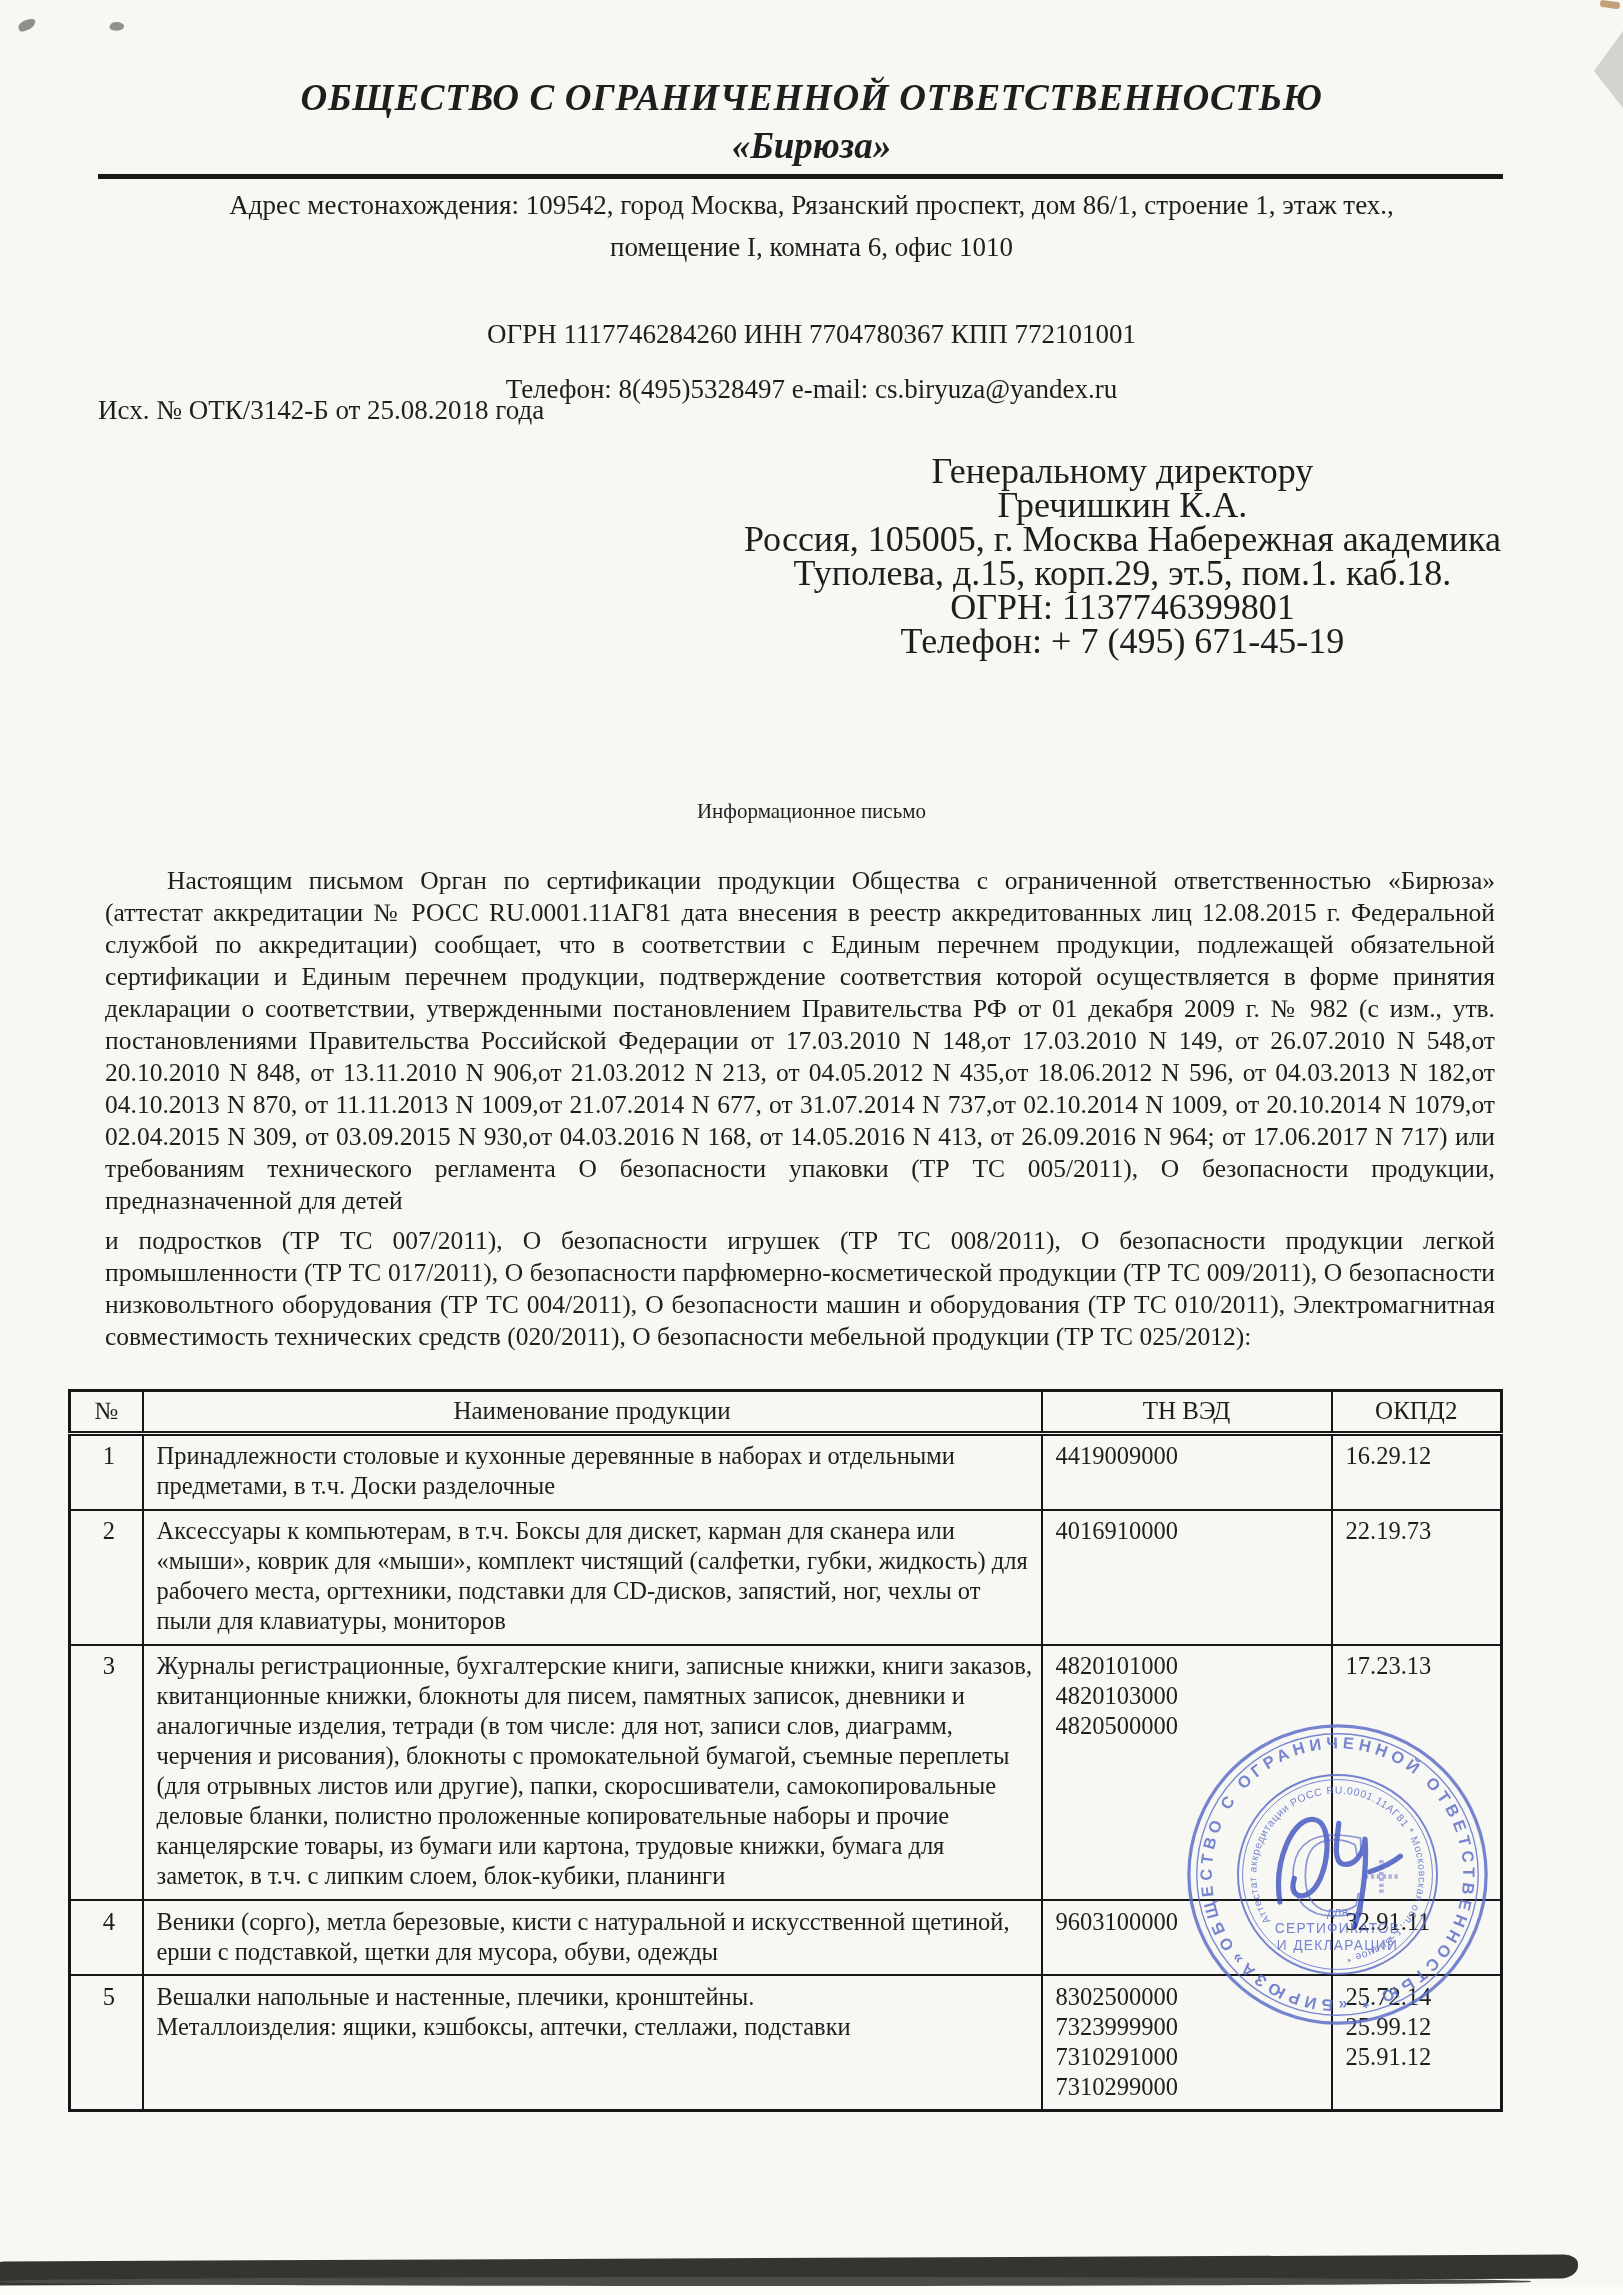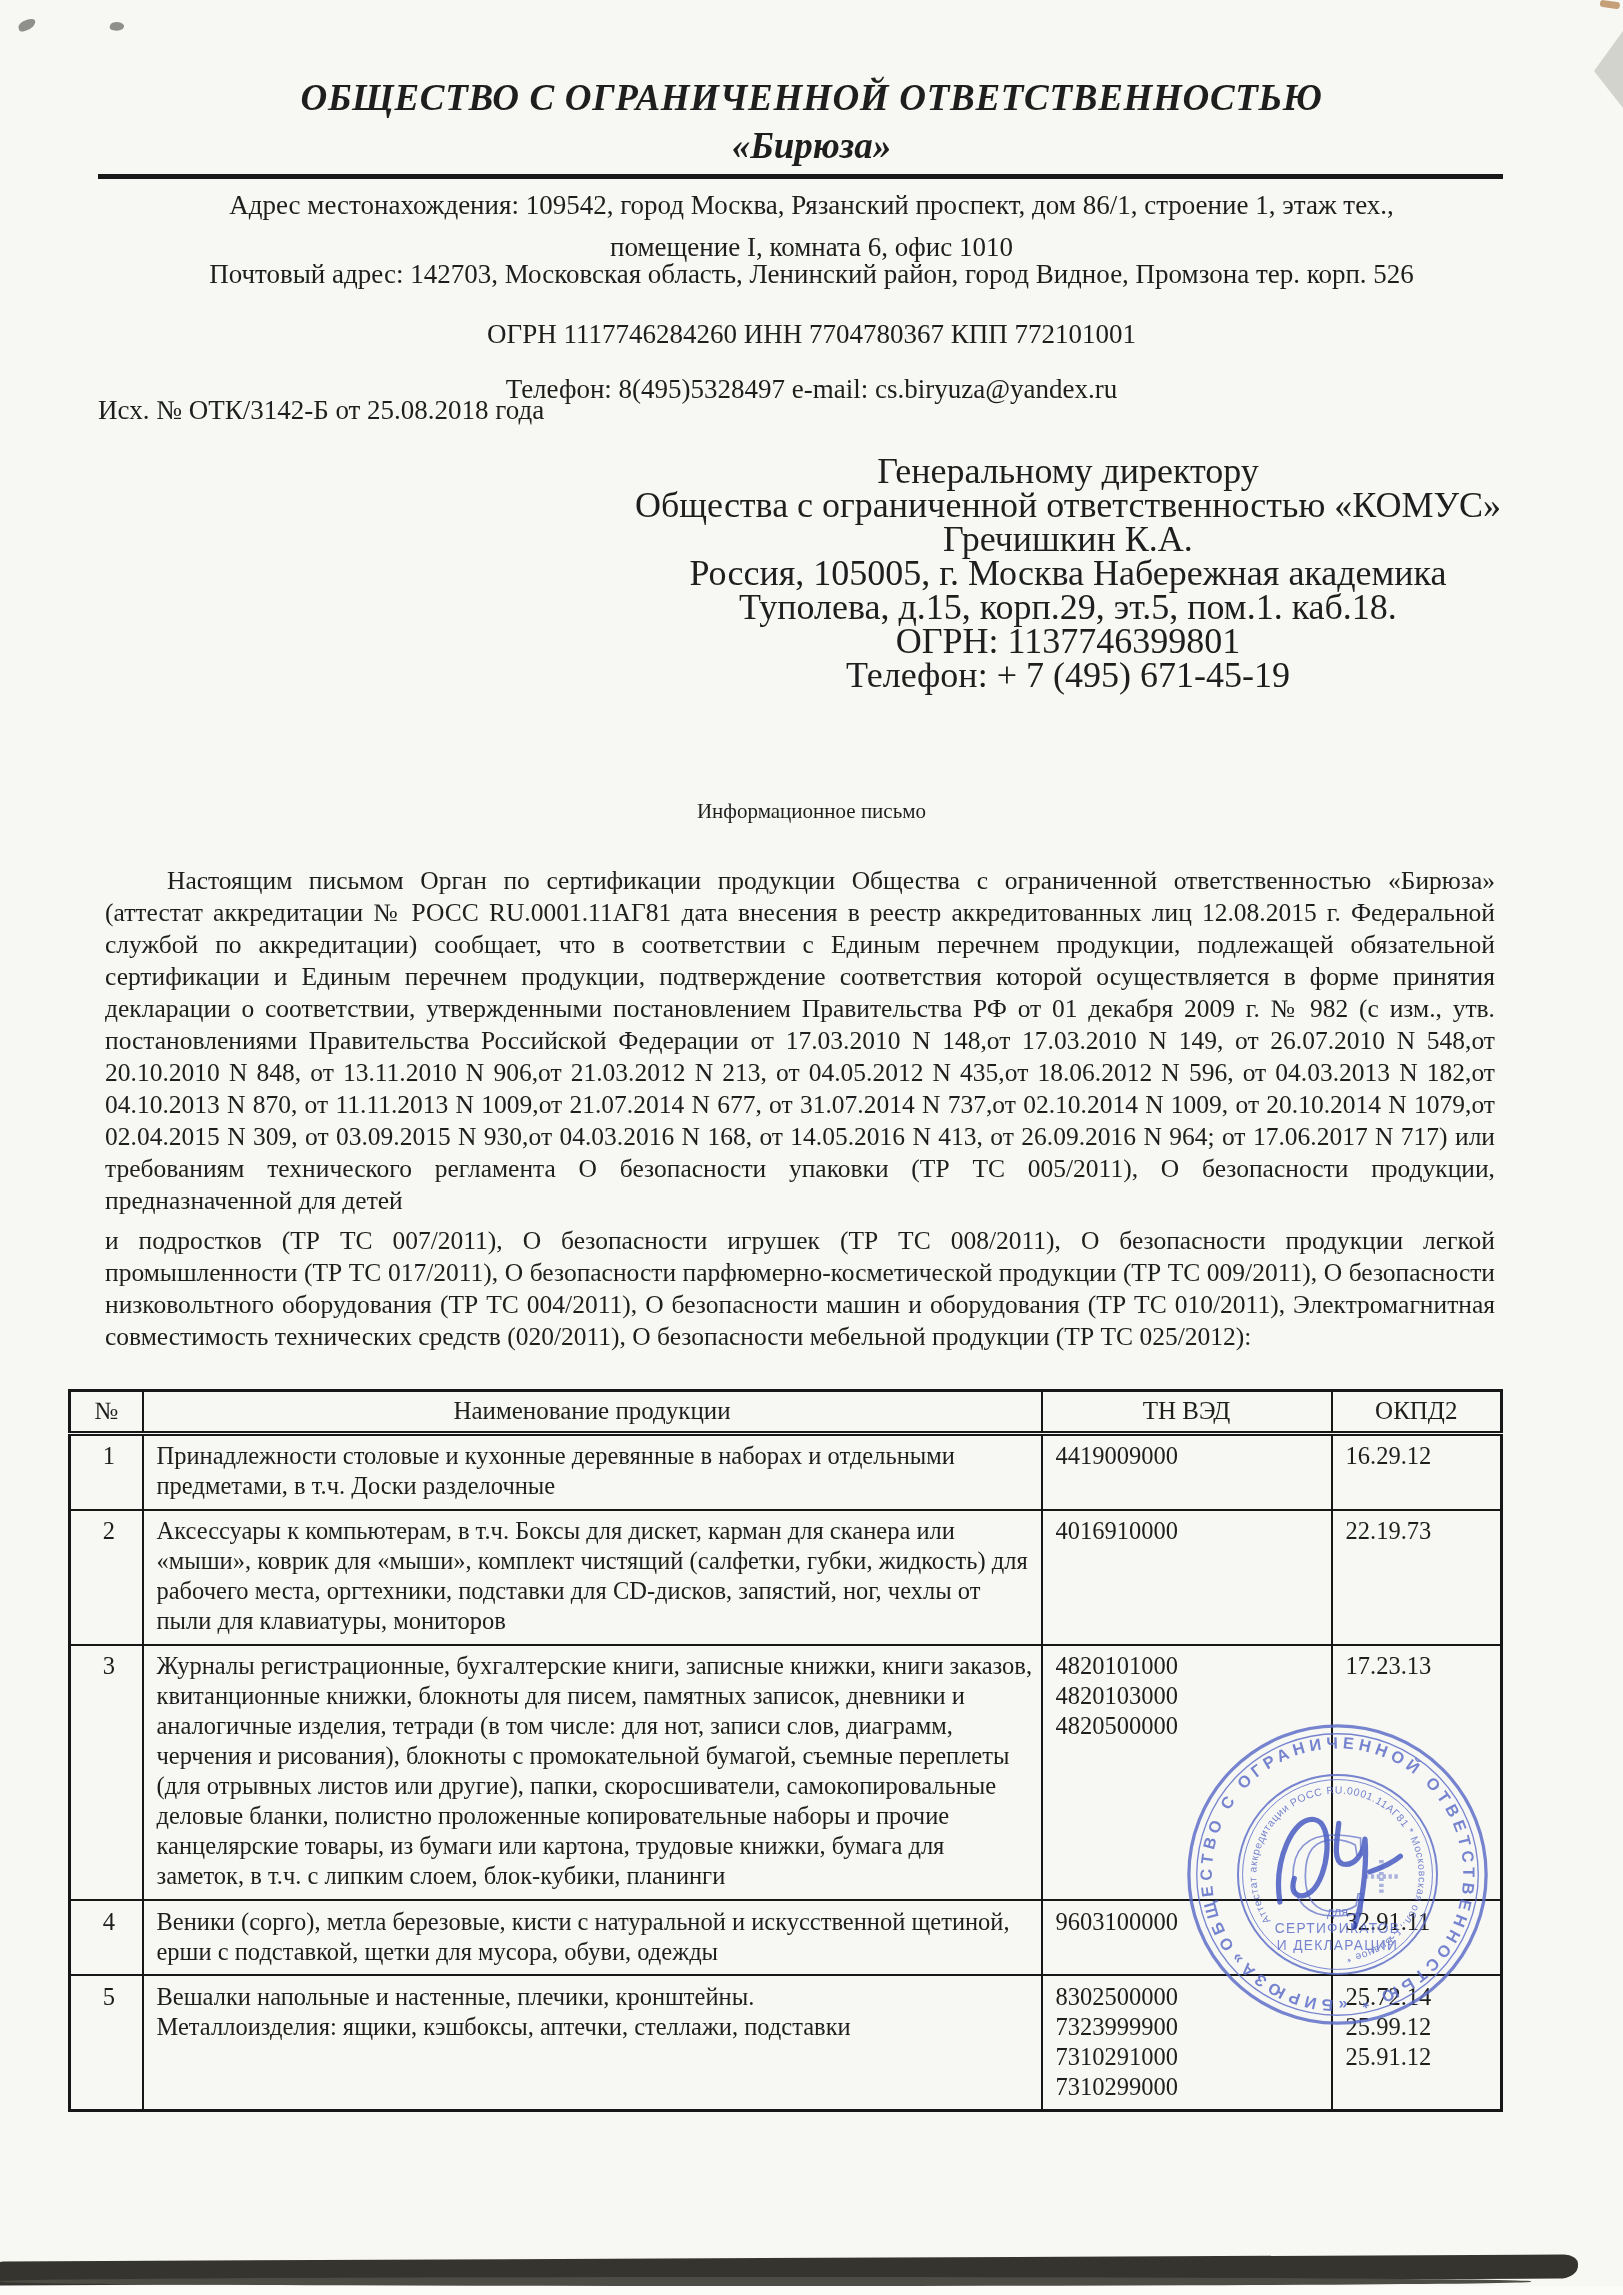--- a/index.html
+++ b/index.html
@@ -53,28 +53,26 @@
   <div class="abs tl-mark tl-mark1"></div>
   <div class="abs tl-mark tl-mark2"></div>
   <div class="abs tr-wedge"></div>
   <div class="abs tr-speck"></div>
 
   <div class="center-line org-short">«Бирюза»</div>
   <div class="center-line org-name">ОБЩЕСТВО С ОГРАНИЧЕННОЙ ОТВЕТСТВЕННОСТЬЮ</div>
   <div class="abs head-rule"></div>
   <div class="center-line addr addr1">Адрес местонахождения: 109542, город Москва, Рязанский проспект, дом 86/1, строение 1, этаж тех.,</div>
   <div class="center-line addr addr2">помещение I, комната 6, офис 1010</div>
-  <div class="center-line addr addr3">Почтовый адрес: 142703, Московская область, Ленинский район, город Видное, Промзона тер. корп. 526</div>
   <div class="center-line addr regline">ОГРН 1117746284260 ИНН 7704780367 КПП 772101001</div>
   <div class="center-line addr contactline">Телефон: 8(495)5328497 e-mail: cs.biryuza@yandex.ru</div>
   <div class="abs outgoing">Исх. № ОТК/3142-Б от 25.08.2018 года</div>
 
   <div class="abs recipient">
     <div>Генеральному директору</div>
-    <div>Общества с ограниченной ответственностью «КОМУС»</div>
     <div>Гречишкин К.А.</div>
     <div>Россия, 105005, г. Москва Набережная академика</div>
     <div>Туполева, д.15, корп.29, эт.5, пом.1. каб.18.</div>
     <div>ОГРН: 1137746399801</div>
     <div>Телефон: + 7 (495) 671-45-19</div>
   </div>
 
   <div class="center-line letter-title">Информационное письмо</div>
   <div class="abs body-text">
     <p class="p1">Настоящим письмом Орган по сертификации продукции Общества с ограниченной ответственностью «Бирюза» (аттестат аккредитации № РОСС RU.0001.11АГ81 дата внесения в реестр аккредитованных лиц  12.08.2015 г. Федеральной службой по аккредитации) сообщает, что в соответствии с Единым перечнем продукции, подлежащей обязательной сертификации и Единым перечнем продукции, подтверждение соответствия которой осуществляется в форме принятия декларации о соответствии, утвержденными постановлением Правительства РФ от 01 декабря 2009 г. № 982 (с изм., утв. постановлениями Правительства Российской Федерации от 17.03.2010 N 148,от 17.03.2010 N 149, от 26.07.2010 N 548,от 20.10.2010 N 848, от 13.11.2010 N 906,от 21.03.2012 N 213, от 04.05.2012 N 435,от 18.06.2012 N 596, от 04.03.2013 N 182,от 04.10.2013 N 870, от 11.11.2013 N 1009,от 21.07.2014 N 677, от 31.07.2014 N 737,от 02.10.2014 N 1009, от 20.10.2014 N 1079,от 02.04.2015 N 309, от 03.09.2015 N 930,от 04.03.2016 N 168, от 14.05.2016 N 413, от 26.09.2016 N 964; от 17.06.2017 N 717) или требованиям технического регламента О безопасности упаковки (ТР ТС 005/2011), О безопасности продукции, предназначенной для детей</p>

